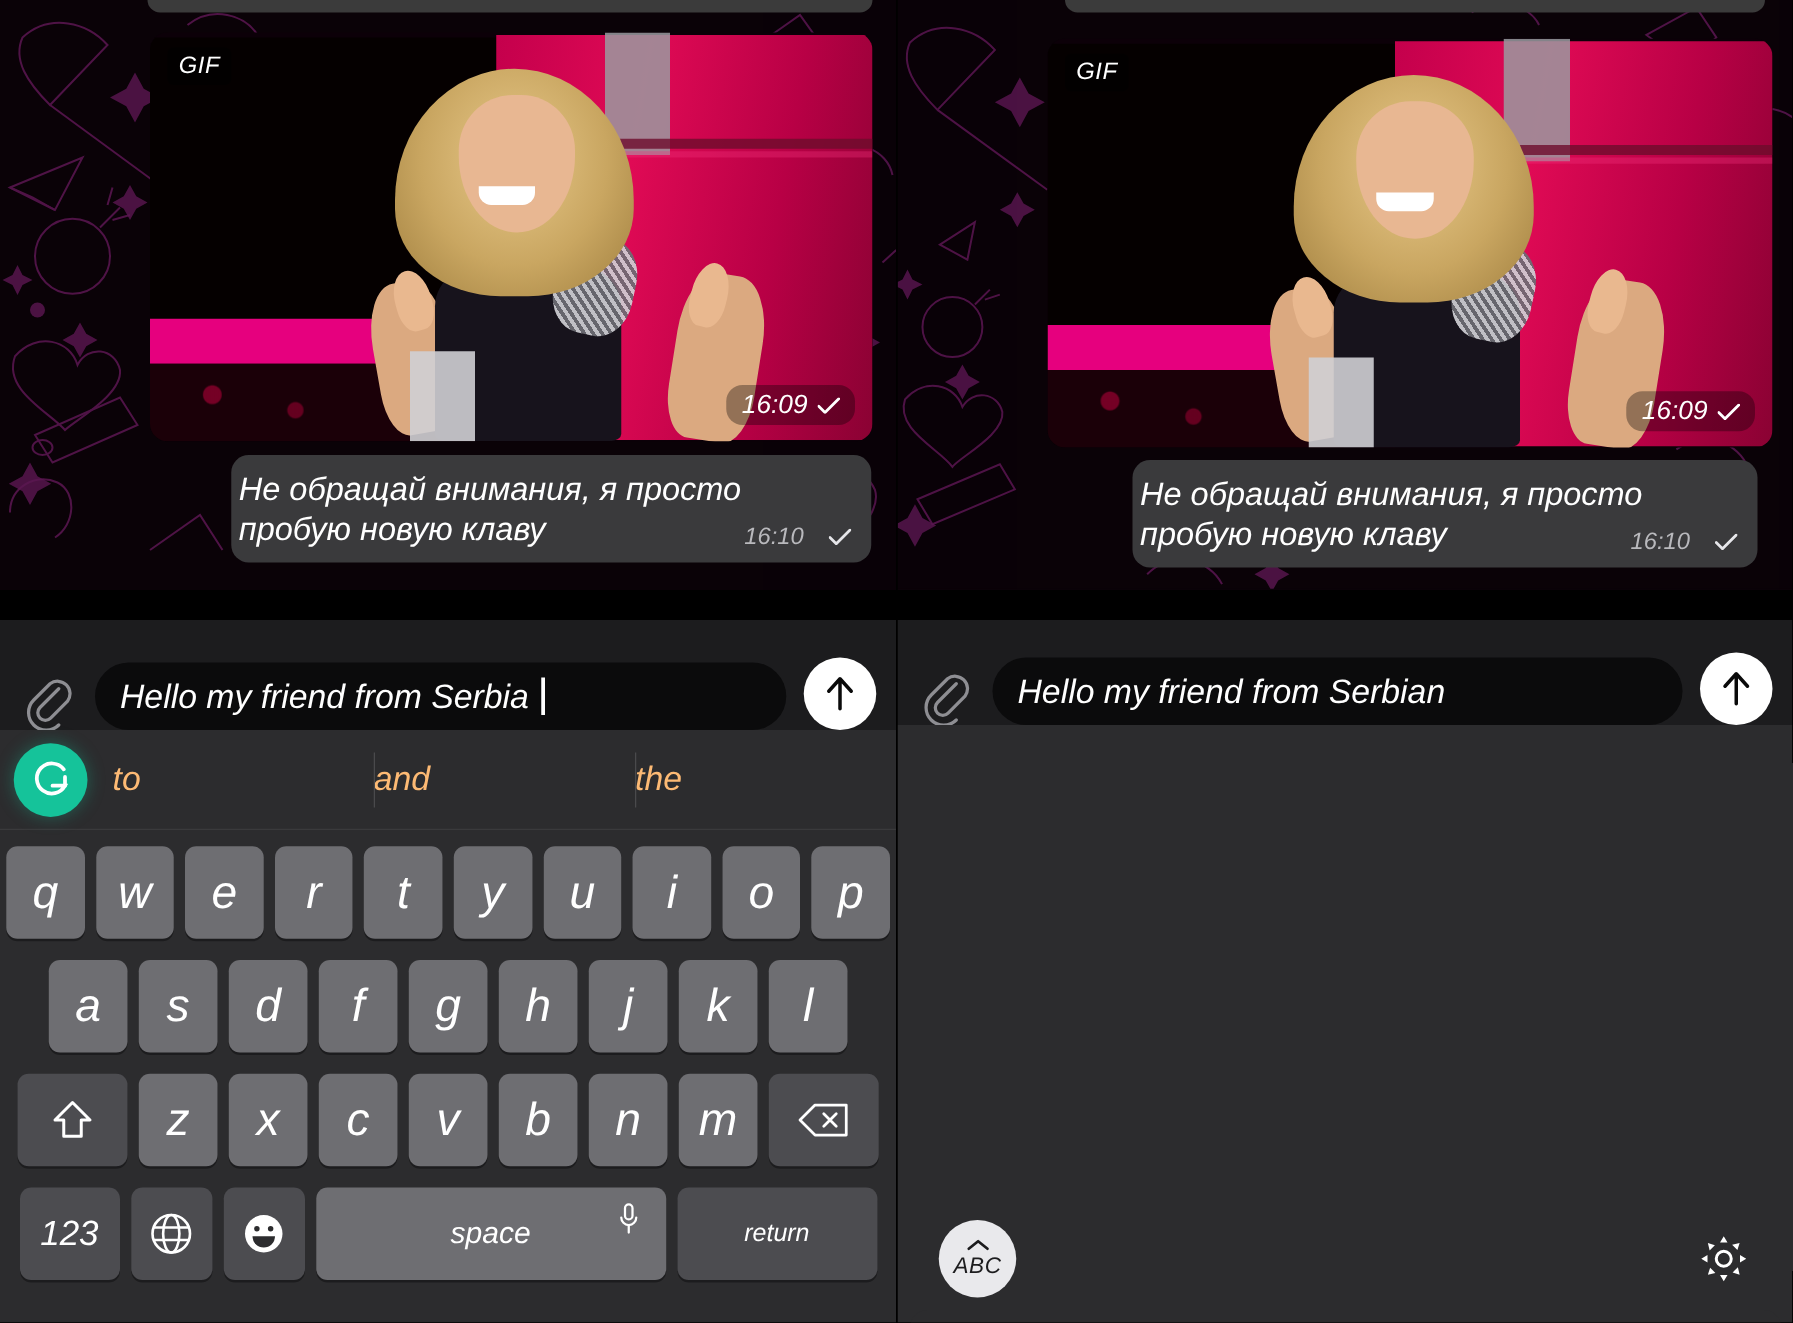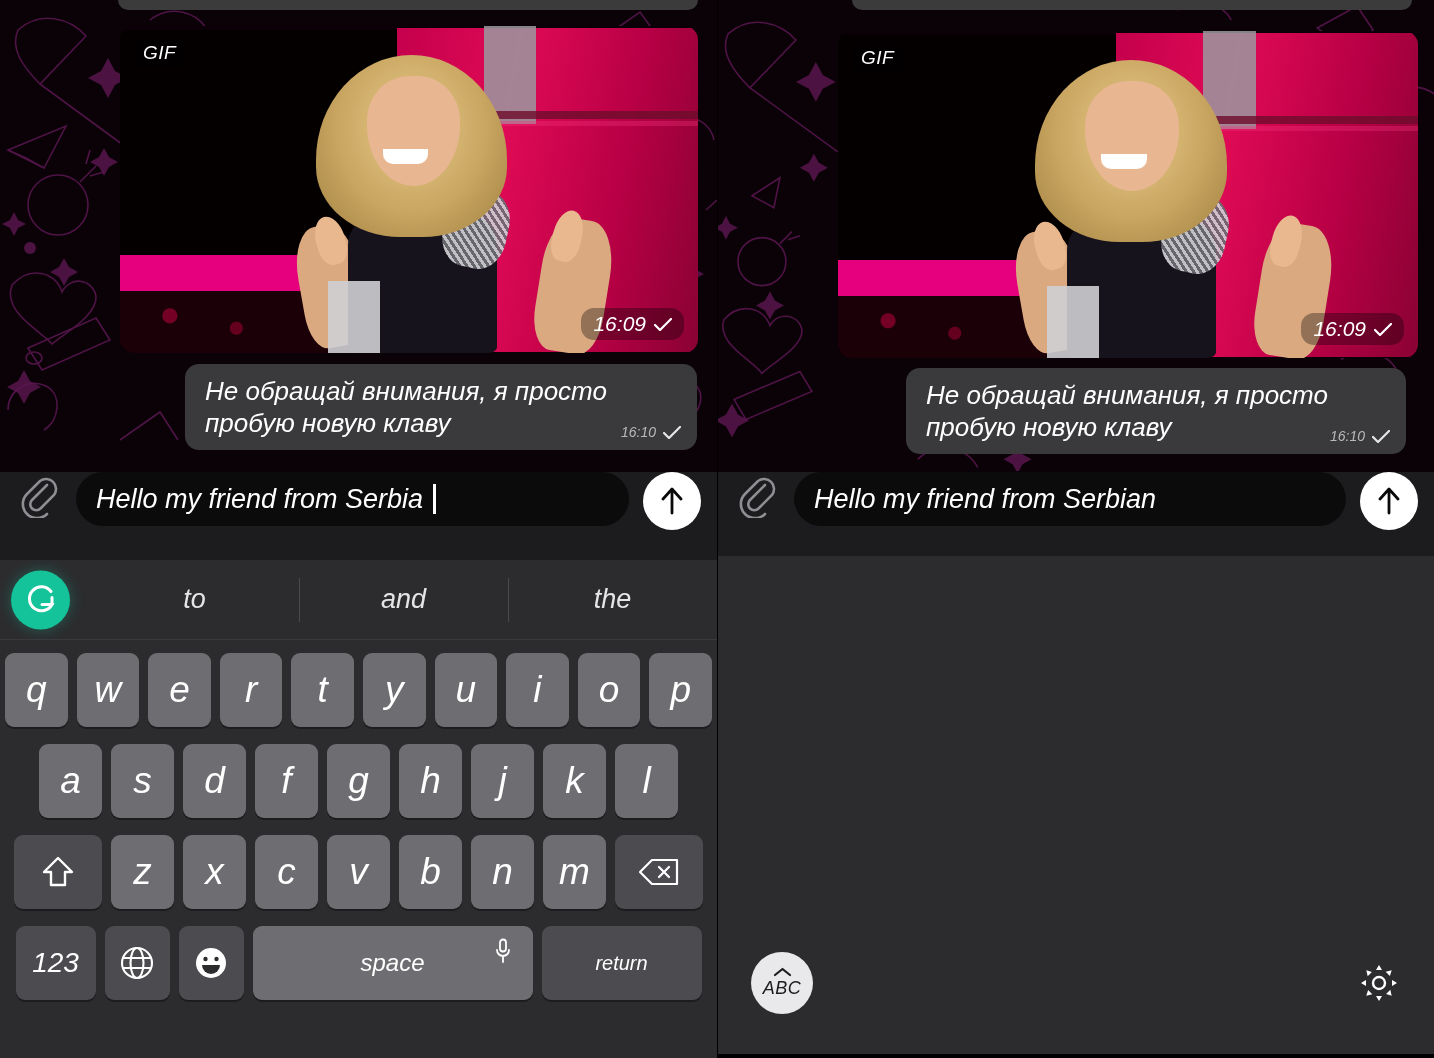--- a/index.html
+++ b/index.html
@@ -80,33 +80,33 @@
   .gifstamp {
     position:absolute; right:14px; bottom:13px;
     background:rgba(0,0,0,.33); color:#fff; font-size:21px;
     padding:4px 12px; border-radius:13px; display:flex; align-items:center; gap:8px;
   }
   .tick { width:18px; height:13px; }
 
   .msgbubble {
     position:absolute; left:185px; top:364px; width:512px;
     background:#3a3a3c; color:#fff; border-radius:14px;
-    padding:12px 16px 10px 20px; font-size:26px; line-height:1.23;
+    padding:12px 16px 10px 6px; font-size:26px; line-height:1.23;
   }
   .panel.right .msgbubble { left:905px; top:368px; width:500px; }
   .panel.right .msgbubble { left:188px; }
   .msgtext { display:block; padding-right:4px; }
-  .msgmeta { position:absolute; right:16px; bottom:9px; display:flex; align-items:center; gap:7px;
-    color:#b9b9bd; font-size:14px; }
+  .msgmeta { position:absolute; right:16px; bottom:9px; display:flex; align-items:center; gap:20px;
+    color:#b9b9bd; font-size:19px; }
   .msgmeta .tick { stroke:#e6e6ea; }
 
   
   .inputbar {
     position:relative; width:100%; height:88px;
-    background:#1c1c1e; display:flex; align-items:flex-start; padding:0 16px; gap:14px;
+    background:#1c1c1e; display:flex; align-items:flex-end; padding:0 16px; gap:14px;margin-top:24px;
   }
   .panel.right .inputbar { height:84px; }
   .clip { width:46px; height:46px; flex:0 0 46px; }
   .textfield {
     flex:1; height:54px; background:#0b0b0c; border-radius:27px;
     display:flex; align-items:center; padding:0 20px;
     color:#fff; font-size:27px; white-space:nowrap; overflow:hidden;
   }
   .caret { display:inline-block; width:3px; height:30px; background:#fff; margin-left:10px; }
   .sendbtn {
@@ -121,21 +121,21 @@
     border-bottom:1px solid #3a3a3c;
   }
   .glogo {
     position:absolute; left:11px; top:50%; transform:translateY(-50%);
     width:59px; height:59px; border-radius:50%; background:#15C39A;
     display:flex; align-items:center; justify-content:center;
     box-shadow:0 0 14px rgba(21,195,154,.35);
   }
   .sugg-wrap { display:flex; flex:1; margin-left:90px; height:100%; align-items:center; }
   .sugg {
-    flex:1; text-align:center; color:#e5e5e5; font-size:27px; position:relative;
+    flex:1; text-align:left; color:#fdba74; font-size:27px; position:relative;
   }
   .sugg + .sugg::before {
     content:""; position:absolute; left:0; top:50%; transform:translateY(-50%);
     width:1px; height:44px; background:#4a4a4c;
   }
 
   .krow { display:flex; justify-content:center; align-items:center; gap:9px; padding:0 5px; }
   .krow.r1 { margin-top:13px; }
   .krow.r2 { margin-top:17px; }
   .krow.r3 { margin-top:17px; }

